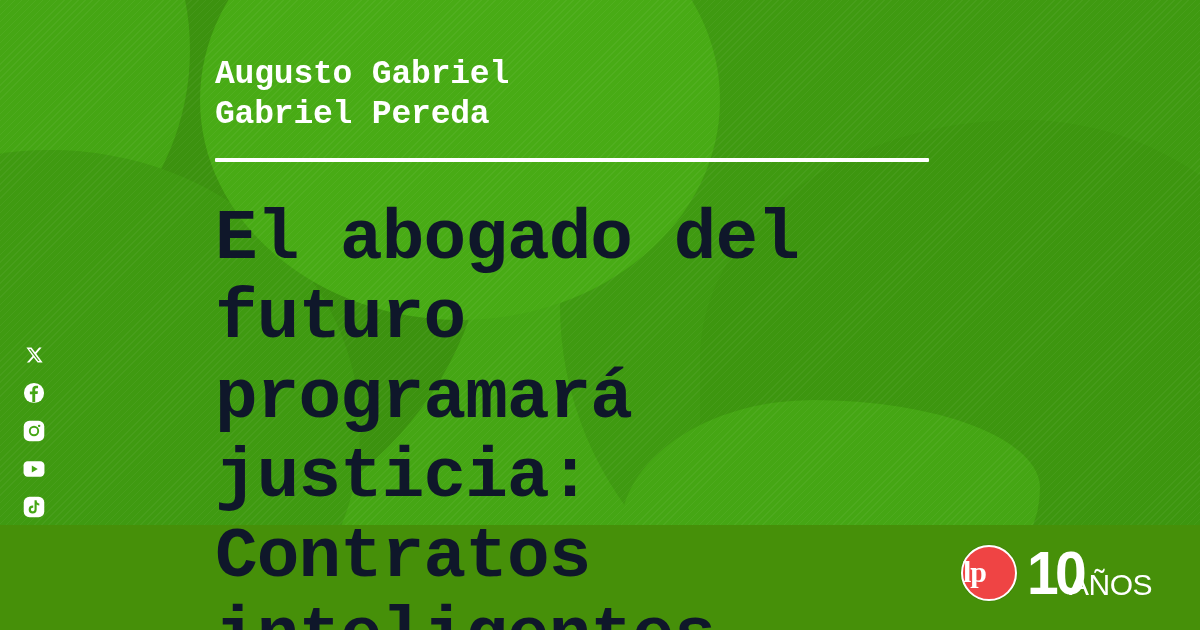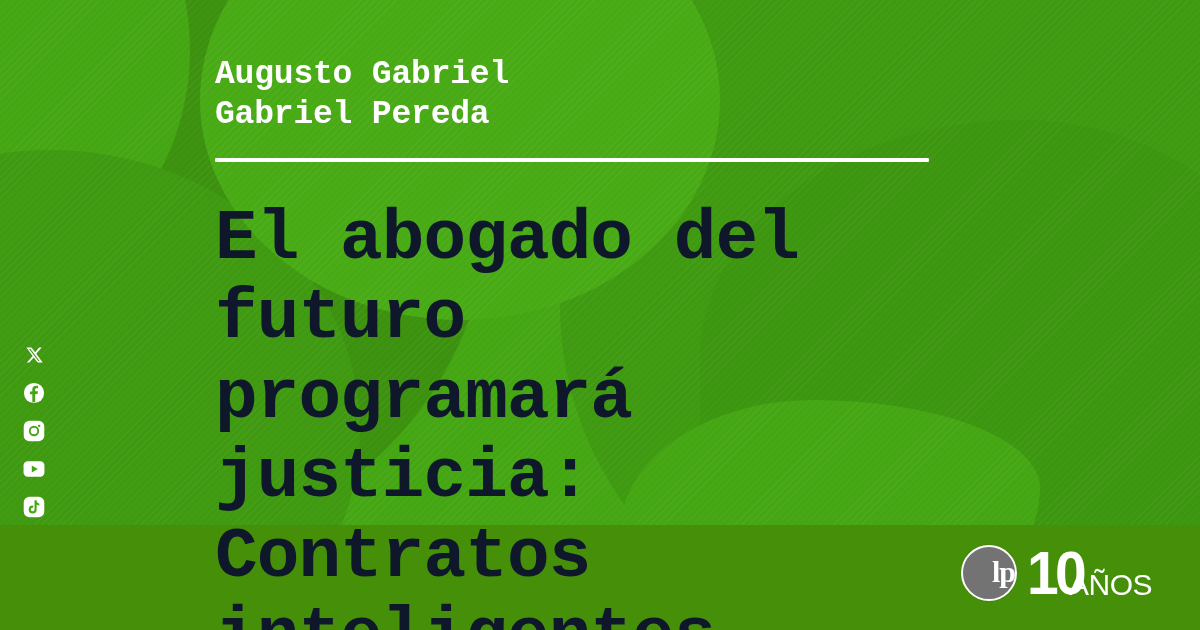--- a/index.html
+++ b/index.html
@@ -184,26 +184,26 @@
     bottom: 26px;
     display: flex;
     align-items: center;
     z-index: 6;
   }
   .lp-mark {
     position: relative;
     width: 56px;
     height: 56px;
     border-radius: 50%;
-    background: #737373;
+    background: #ef4444;
     border: 2.5px solid #ffffff;
     box-shadow: 0 0 0 1px rgba(0,0,0,0.06);
     display: flex;
     align-items: center;
-    justify-content: flex-end;
+    justify-content: flex-start;
   }
   .lp-mark-text {
     color: #ffffff;
     font-family: "Liberation Serif", serif;
     font-weight: bold;
     font-size: 30px;
     line-height: 1;
     letter-spacing: -1px;
     position: relative;
     top: -1px;

